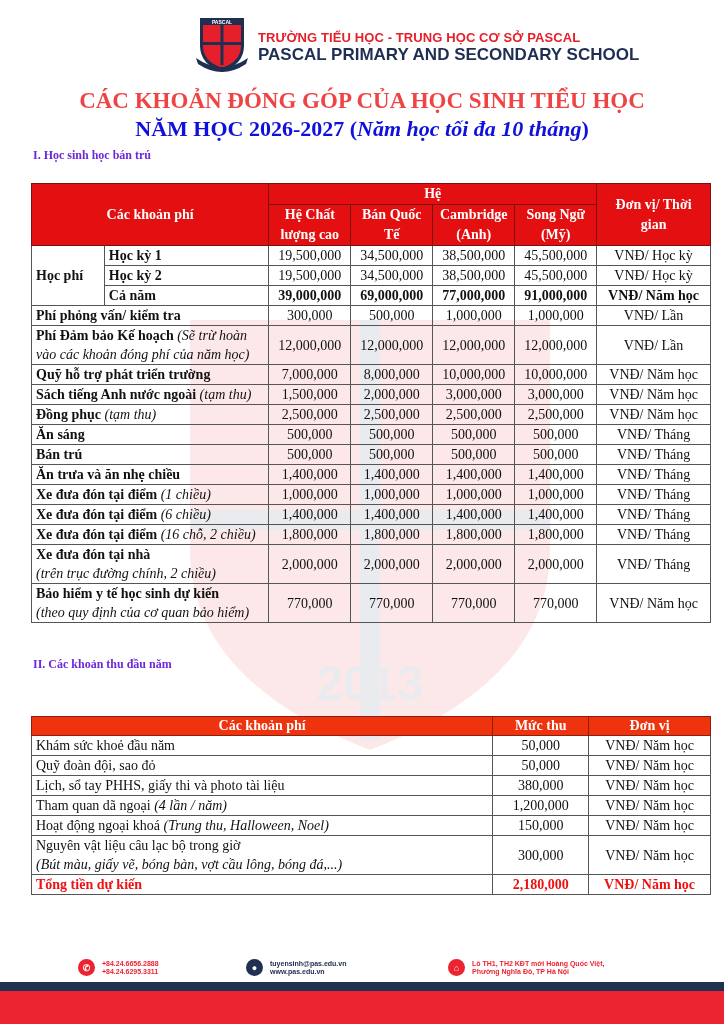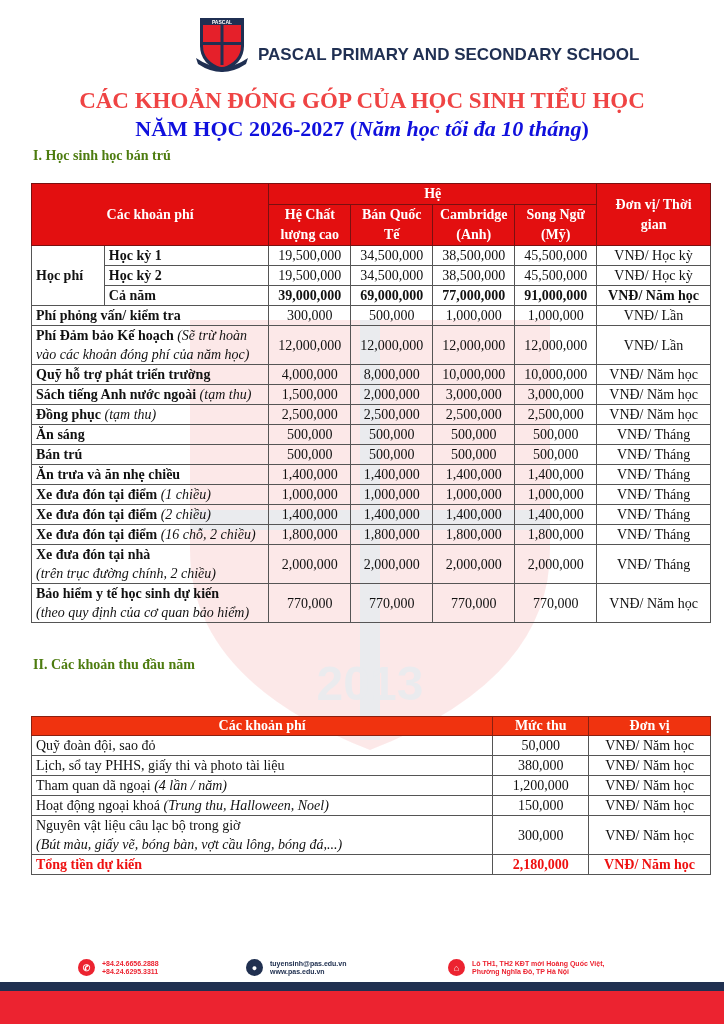--- a/index.html
+++ b/index.html
@@ -28,22 +28,22 @@
   .title1 {
     position: absolute; top: 88px; left: 0; width: 724px; text-align: center;
     font-weight: bold; font-size: 23px; color: #ef4444; z-index: 2;
   }
   .title2 {
     position: absolute; top: 116px; left: 0; width: 724px; text-align: center;
     font-weight: bold; font-size: 22px; color: #1010dd; z-index: 2;
   }
   .title2 i { font-style: italic; }
   .section-title {
-    position: absolute; left: 33px; font-weight: bold; font-size: 14px;
-    color: #4d7c0f; z-index: 2;
+    position: absolute; left: 33px; font-weight: bold; font-size: 12px;
+    color: #6d28d9; z-index: 2;
   }
   table { border-collapse: collapse; position: absolute; z-index: 2; font-size: 14px; }
   td, th { border: 1px solid #555; padding: 0 4px; line-height: 19px; }
   .t1 { left: 31px; top: 183px; width: 680px; background: transparent; }
   .t1 th {
     background: #e30f10; color: #fff; font-weight: bold; text-align: center;
     border-color: #7a1010; font-size: 14px; line-height: 20px;
   }
   .t1 td.num { text-align: center; }
   .t1 td.unit { text-align: center; }
@@ -83,20 +83,21 @@
 <div class="header">
   <svg class="logo" viewBox="0 0 56 60">
     <path d="M6 4 H50 V32 Q50 50 28 58 Q6 50 6 32 Z" fill="#1f2f52"></path>
     <path d="M9 11 H47 V32 Q47 47 28 54 Q9 47 9 32 Z" fill="#e5202a"></path>
     <rect x="26.5" y="11" width="3" height="40" fill="#1f2f52"></rect>
     <rect x="9" y="28" width="38" height="3" fill="#1f2f52"></rect>
     <rect x="6" y="4" width="44" height="7" fill="#1f2f52"></rect>
     <text x="28" y="9.5" text-anchor="middle" font-size="5" fill="#fff" font-family="Liberation Sans, sans-serif" font-weight="bold">PASCAL</text>
     <path d="M2 44 Q28 62 54 44 L52 50 Q28 66 4 50 Z" fill="#1f2f52"></path>
   </svg>
+  <div class="school-vn">TRƯỜNG TIỂU HỌC - TRUNG HỌC CƠ SỞ PASCAL</div>
   <div class="school-en">PASCAL PRIMARY AND SECONDARY SCHOOL</div>
 </div>
 
 <div class="title1">CÁC KHOẢN ĐÓNG GÓP CỦA HỌC SINH TIỂU HỌC</div>
 <div class="title2"><span>NĂM HỌC 2026-2027 (</span><i>Năm học tối đa 10 tháng</i><span>)</span></div>
 
 <div class="section-title" style="top:148px;">I. Học sinh học bán trú</div>
 
 <table class="t1">
   <colgroup>
@@ -158,21 +159,21 @@
       <tr>
         <td colspan="2" class="lbl"><span>Phí Đảm bảo Kế hoạch</span> <i>(Sẽ trừ hoàn vào các khoản đóng phí của năm học)</i></td>
         <td class="num">12,000,000</td>
         <td class="num">12,000,000</td>
         <td class="num">12,000,000</td>
         <td class="num">12,000,000</td>
         <td class="unit">VNĐ/ Lần</td>
       </tr>
       <tr>
         <td colspan="2" class="lbl"><span>Quỹ hỗ trợ phát triển trường</span></td>
-        <td class="num">4,000,000</td>
+        <td class="num">7,000,000</td>
         <td class="num">8,000,000</td>
         <td class="num">10,000,000</td>
         <td class="num">10,000,000</td>
         <td class="unit">VNĐ/ Năm học</td>
       </tr>
       <tr>
         <td colspan="2" class="lbl"><span>Sách tiếng Anh nước ngoài</span> <i>(tạm thu)</i></td>
         <td class="num">1,500,000</td>
         <td class="num">2,000,000</td>
         <td class="num">3,000,000</td>
@@ -213,21 +214,21 @@
       </tr>
       <tr>
         <td colspan="2" class="lbl"><span>Xe đưa đón tại điểm</span> <i>(1 chiều)</i></td>
         <td class="num">1,000,000</td>
         <td class="num">1,000,000</td>
         <td class="num">1,000,000</td>
         <td class="num">1,000,000</td>
         <td class="unit">VNĐ/ Tháng</td>
       </tr>
       <tr>
-        <td colspan="2" class="lbl"><span>Xe đưa đón tại điểm</span> <i>(2 chiều)</i></td>
+        <td colspan="2" class="lbl"><span>Xe đưa đón tại điểm</span> <i>(6 chiều)</i></td>
         <td class="num">1,400,000</td>
         <td class="num">1,400,000</td>
         <td class="num">1,400,000</td>
         <td class="num">1,400,000</td>
         <td class="unit">VNĐ/ Tháng</td>
       </tr>
       <tr>
         <td colspan="2" class="lbl"><span>Xe đưa đón tại điểm</span> <i>(16 chỗ, 2 chiều)</i></td>
         <td class="num">1,800,000</td>
         <td class="num">1,800,000</td>
@@ -263,20 +264,25 @@
       <col style="width:122px">
   </colgroup>
   <thead>
     <tr>
       <th>Các khoản phí</th>
       <th>Mức thu</th>
       <th>Đơn vị</th>
     </tr>
   </thead>
   <tbody id="t2-body">
+      <tr>
+        <td class="lbl"><span>Khám sức khoẻ đầu năm</span></td>
+        <td class="num">50,000</td>
+        <td class="unit">VNĐ/ Năm học</td>
+      </tr>
       <tr>
         <td class="lbl"><span>Quỹ đoàn đội, sao đỏ</span></td>
         <td class="num">50,000</td>
         <td class="unit">VNĐ/ Năm học</td>
       </tr>
       <tr>
         <td class="lbl"><span>Lịch, sổ tay PHHS, giấy thi và photo tài liệu</span></td>
         <td class="num">380,000</td>
         <td class="unit">VNĐ/ Năm học</td>
       </tr>

